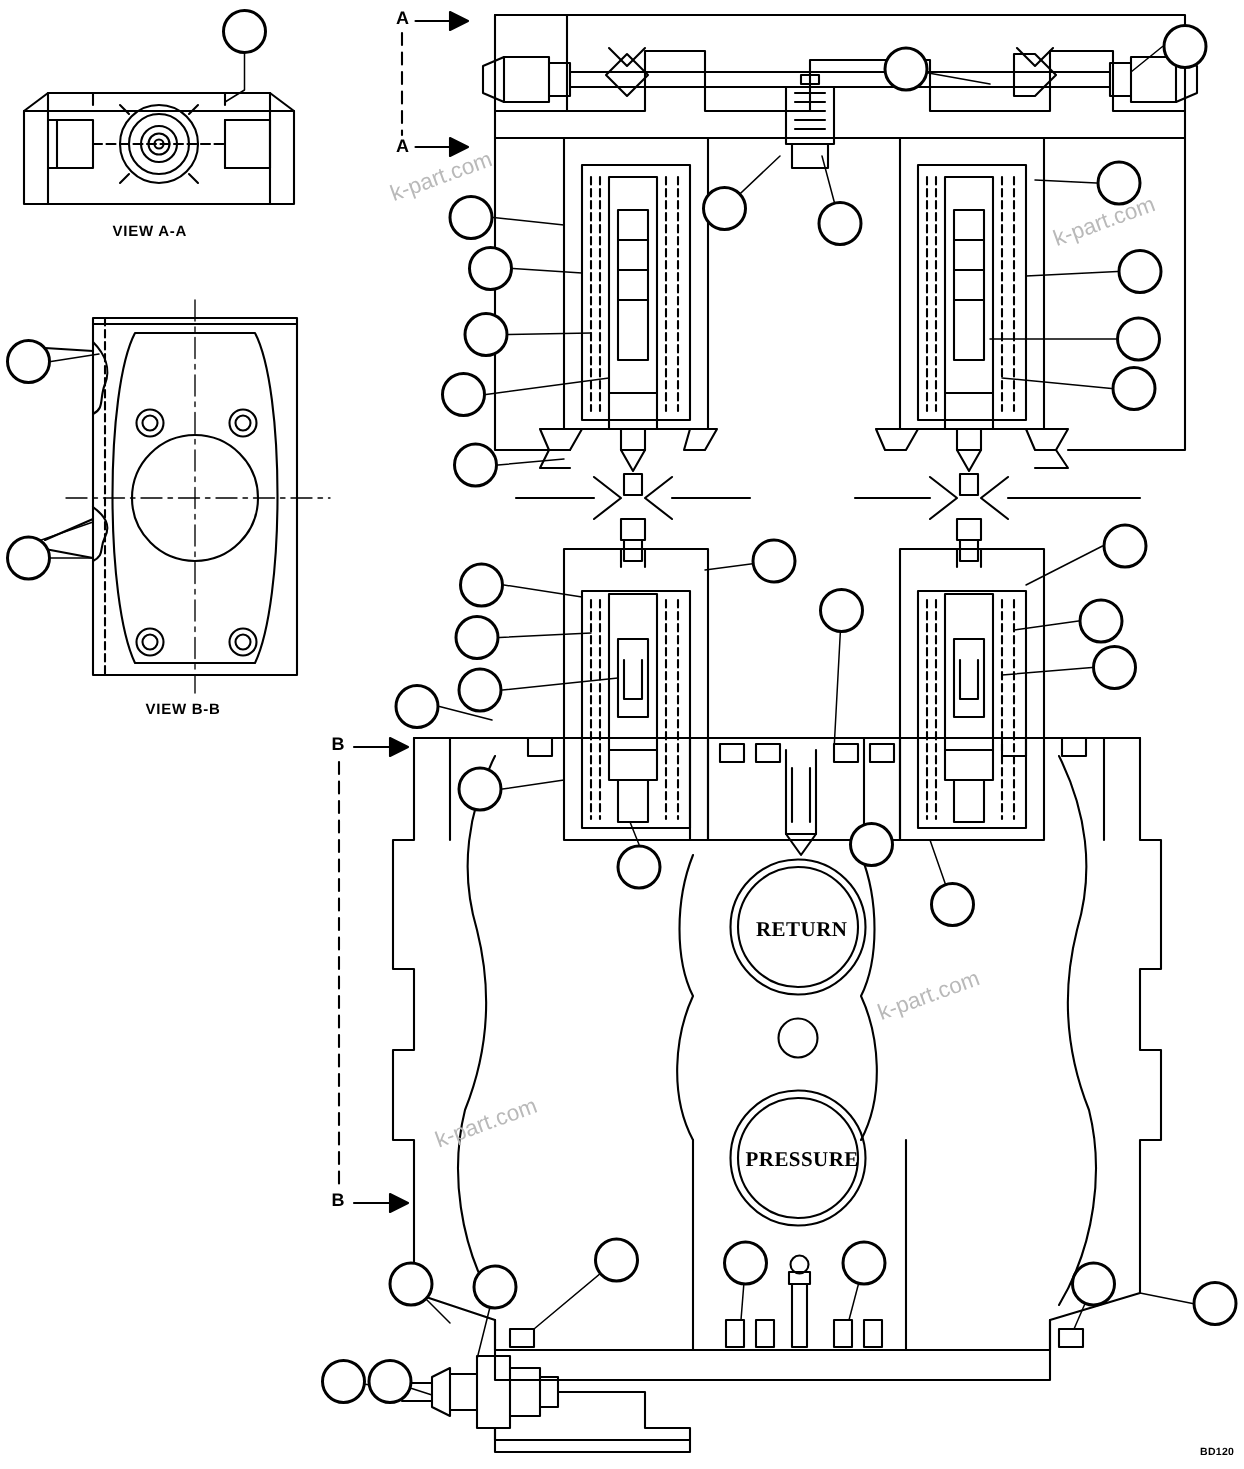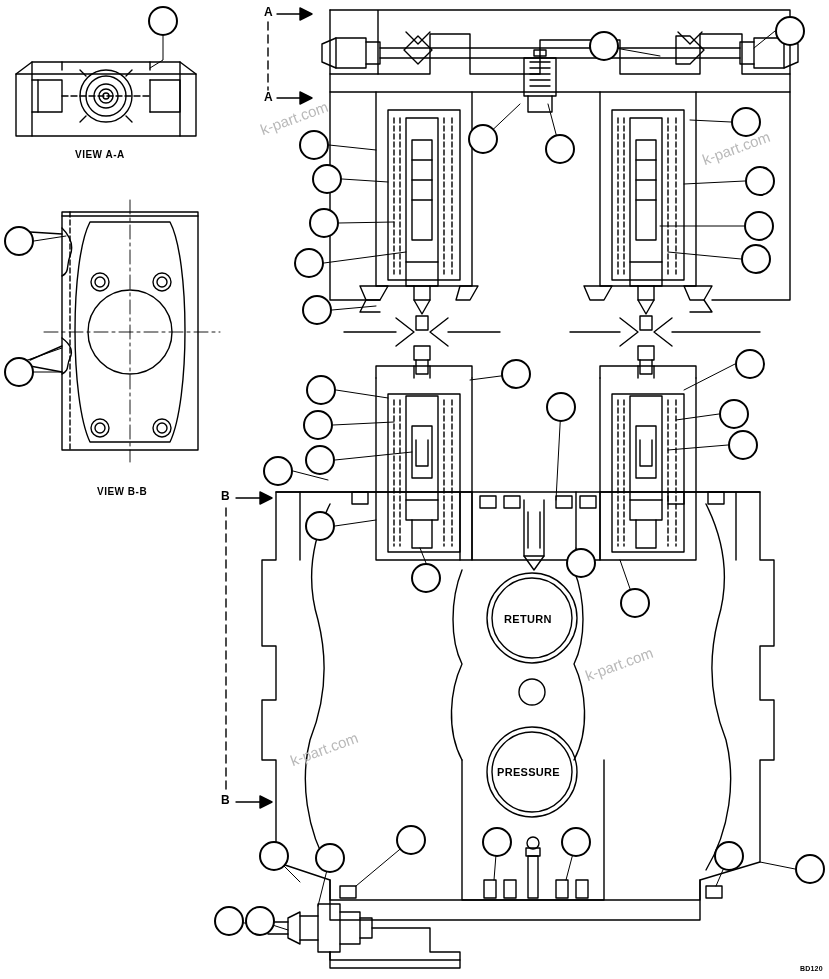--- a/index.html
+++ b/index.html
@@ -32,22 +32,23 @@
     white-space: nowrap;
   }
   .view-label {
     font-size: 10px;
     letter-spacing: 0.5px;
   }
   .section-letter {
     font-size: 12px;
   }
   .port-label {
-    font-size: 11px;
+    font-size: 14px;
     letter-spacing: 0.3px;
+    font-family: Liberation Serif, serif;
   }
   .fig-code {
     font-size: 7px;
     letter-spacing: 0.2px;
   }
   .wm {
     position: absolute;
     font-family: "Liberation Sans", sans-serif;
     font-size: 15px;
     color: #b9b9b9;
@@ -361,21 +362,21 @@
   <div class="callout" style="left:315px;top:843px;width:30px;height:30px;"></div>
   <div class="callout" style="left:396px;top:825px;width:30px;height:30px;"></div>
   <div class="callout" style="left:482px;top:827px;width:30px;height:30px;"></div>
   <div class="callout" style="left:561px;top:827px;width:30px;height:30px;"></div>
   <div class="callout" style="left:714px;top:841px;width:30px;height:30px;"></div>
   <div class="callout" style="left:795px;top:854px;width:30px;height:30px;"></div>
   <div class="callout" style="left:214px;top:906px;width:30px;height:30px;"></div>
   <div class="callout" style="left:245px;top:906px;width:30px;height:30px;"></div>
 
   <div class="lbl view-label" style="left:75px;top:149px;">VIEW A-A</div>
-  <div class="lbl view-label" style="left:97px;top:468px;margin-top:18px;">VIEW B-B</div>
+  <div class="lbl view-label" style="left:97px;top:468px;">VIEW B-B</div>
 
   <div class="lbl section-letter" style="left:264px;top:5px;">A</div>
   <div class="lbl section-letter" style="left:264px;top:90px;">A</div>
   <div class="lbl section-letter" style="left:221px;top:489px;">B</div>
   <div class="lbl section-letter" style="left:221px;top:793px;">B</div>
 
   <div class="lbl port-label" style="left:504px;top:613px;">RETURN</div>
   <div class="lbl port-label" style="left:497px;top:766px;">PRESSURE</div>
 
   <div class="lbl fig-code" style="left:800px;top:965px;">BD120</div>

